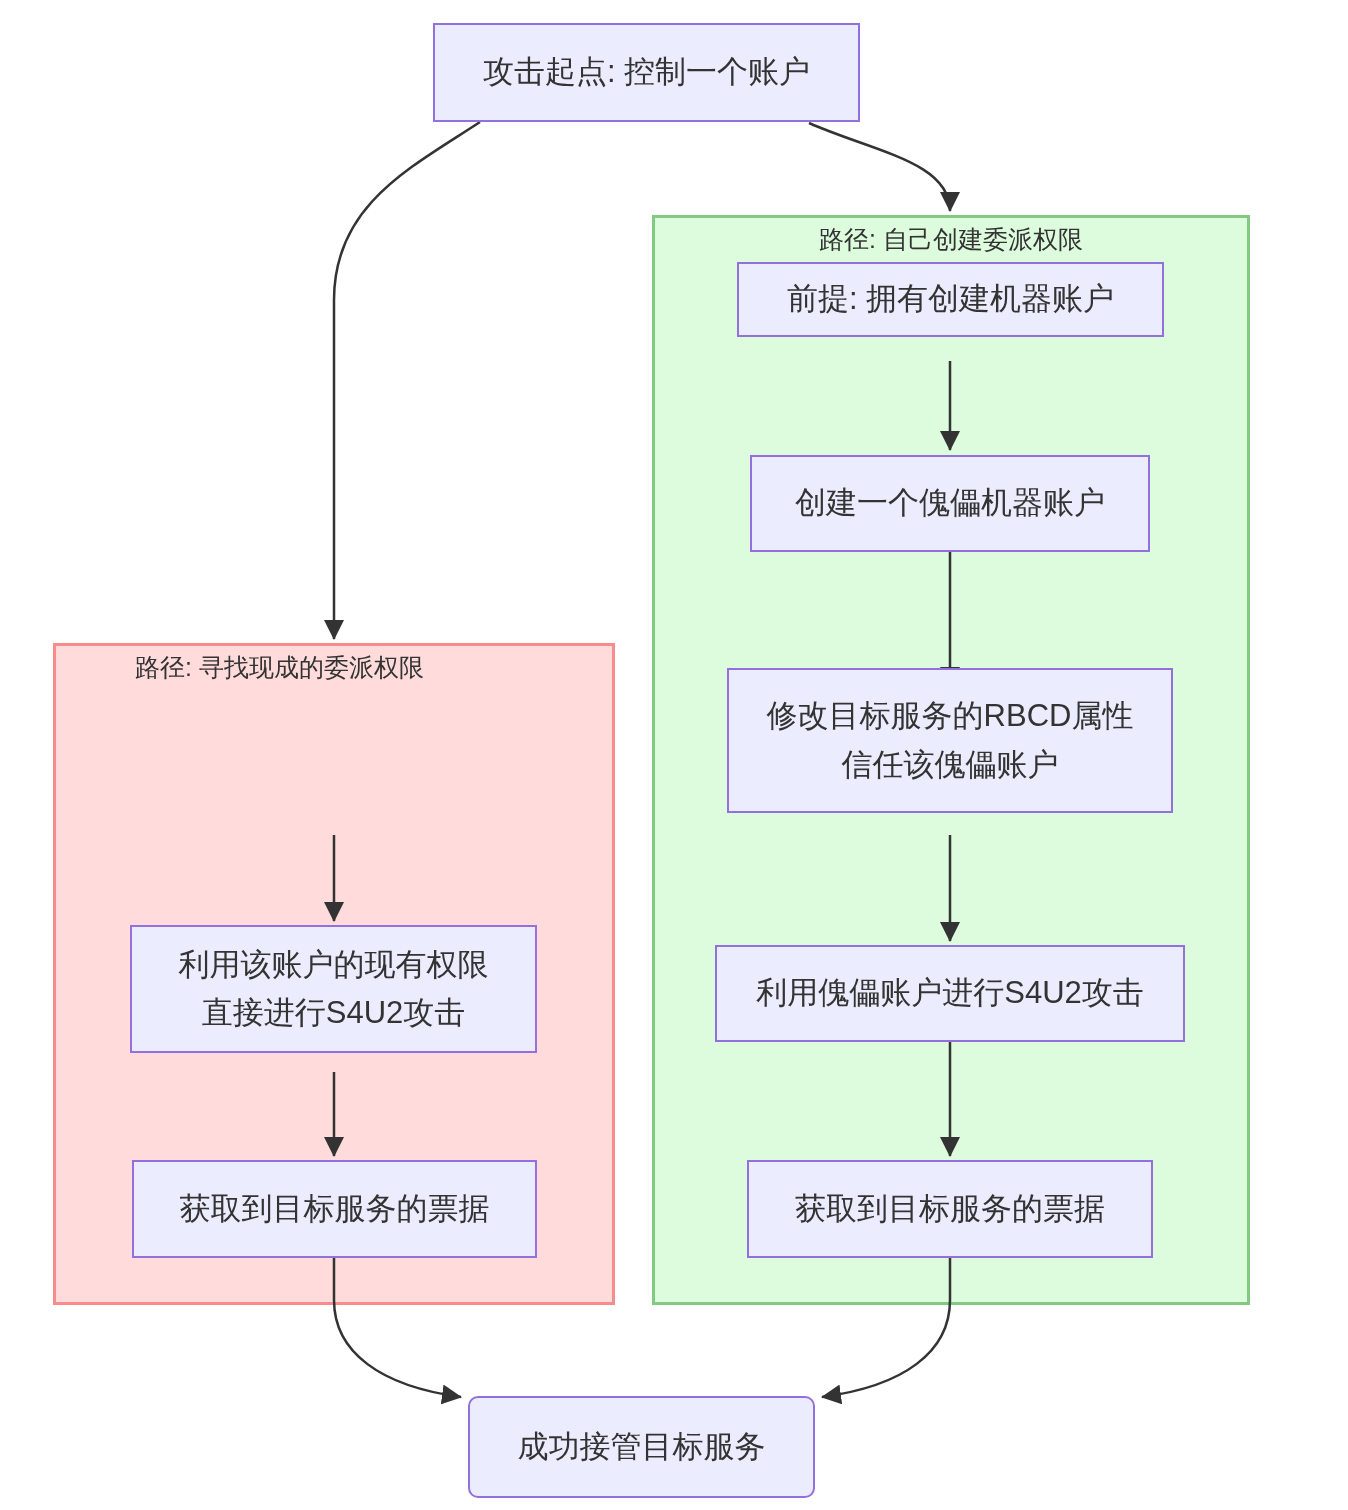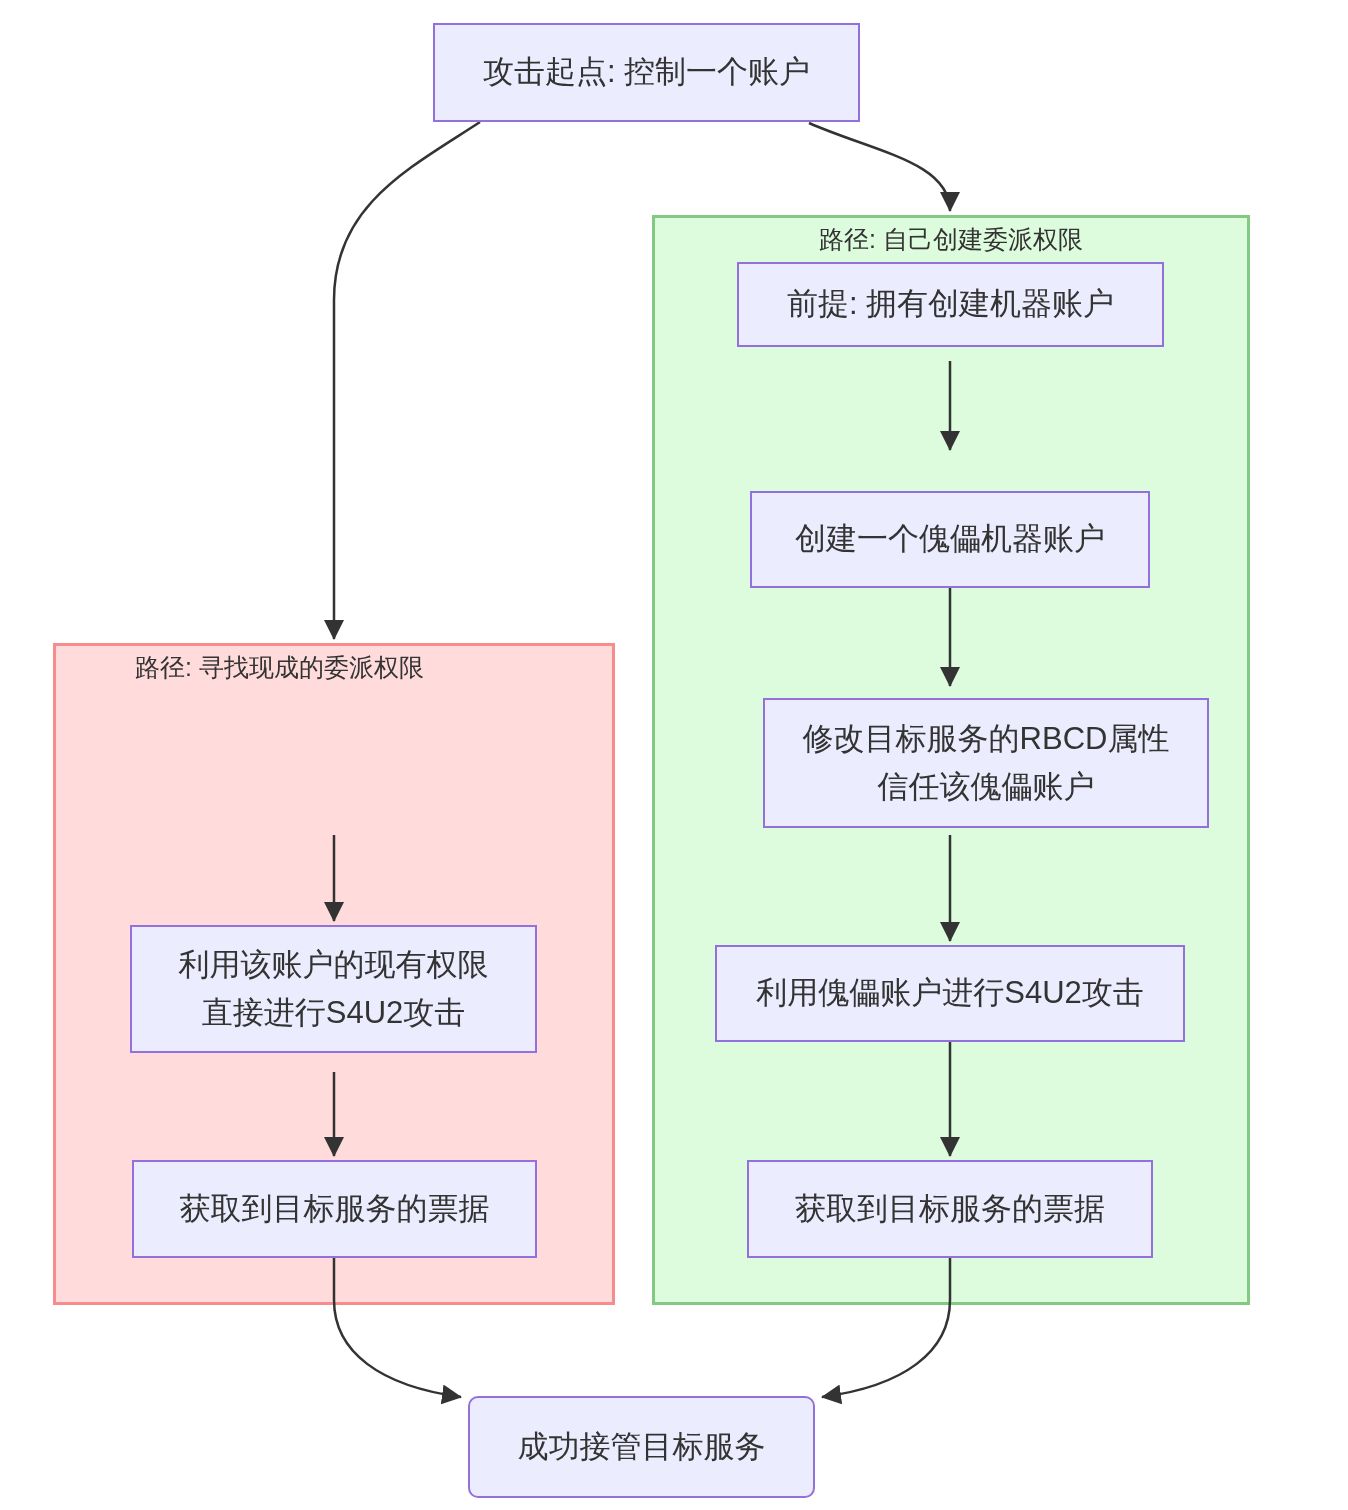--- a/index.html
+++ b/index.html
@@ -96,22 +96,22 @@
 
   <div class="subgraph-title" style="left:53px; top:648px; width:453px;">路径: 寻找现成的委派权限</div>
   <div class="subgraph-title" style="left:652px; top:220px; width:598px;">路径: 自己创建委派权限</div>
 
   <div class="node" style="left:433px; top:23px; width:427px; height:99px;">攻击起点: 控制一个账户</div>
 
   <div class="node" style="left:130px; top:925px; width:407px; height:128px;">利用该账户的现有权限
 直接进行S4U2攻击</div>
   <div class="node" style="left:132px; top:1160px; width:405px; height:98px;">获取到目标服务的票据</div>
 
-  <div class="node" style="left:737px; top:262px; width:427px; height:85px;">前提: 拥有创建机器账户</div>
-  <div class="node" style="left:750px; top:455px; width:400px; height:97px;margin-top:36px;">创建一个傀儡机器账户</div>
-  <div class="node" style="left:727px; top:698px; width:446px; height:130px;margin-left:36px;">修改目标服务的RBCD属性
+  <div class="node" style="left:737px; top:262px; width:427px; height:75px;">前提: 拥有创建机器账户</div>
+  <div class="node" style="left:750px; top:455px; width:400px; height:97px;">创建一个傀儡机器账户</div>
+  <div class="node" style="left:727px; top:668px; width:446px; height:145px;">修改目标服务的RBCD属性
 信任该傀儡账户</div>
   <div class="node" style="left:715px; top:945px; width:470px; height:97px;">利用傀儡账户进行S4U2攻击</div>
   <div class="node" style="left:747px; top:1160px; width:406px; height:98px;">获取到目标服务的票据</div>
 
   <div class="node" style="left:468px; top:1396px; width:347px; height:102px;border-radius:10px;">成功接管目标服务</div>
 
 </div>
 
 </body></html>

